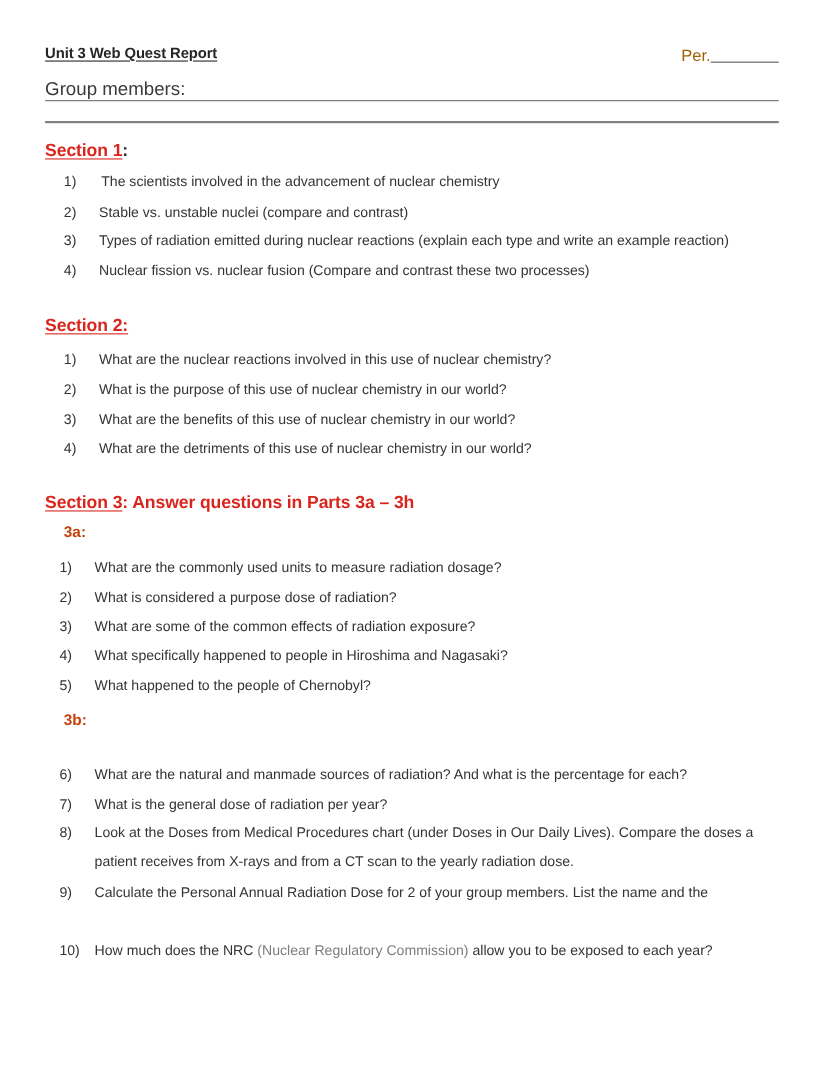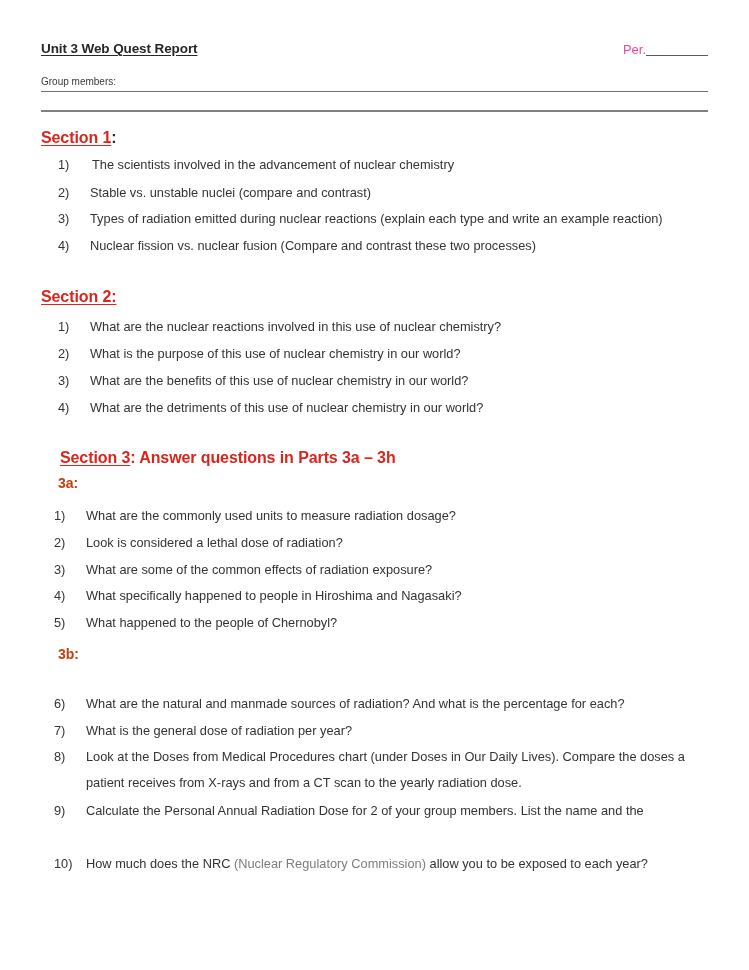--- a/index.html
+++ b/index.html
@@ -42,42 +42,42 @@
     color: #262626;
     text-decoration: underline;
     text-underline-offset: 2px;
     letter-spacing: -0.1px;
     white-space: nowrap;
   }
   .per-block {
     position: absolute;
     right: 0;
     top: 1px;
-    font-size: 13px;
-    color: #ec4899;
+    font-size: 15px;
+    color: #a16207;
     white-space: nowrap;
   }
   .per-blank {
     display: inline-block;
     border-bottom: 1.3px solid #5a5a5a;
     width: 62px;
     vertical-align: -2px;
     height: 11px;
   }
 
   .group-row {
     position: absolute;
     left: 41px;
     top: 71px;
     width: 667px;
     height: 20px;
     border-bottom: 1.2px solid #6f6f6f;
   }
   .group-label {
-    font-size: 10px;
+    font-size: 17px;
     color: #3a3a3a;
     white-space: nowrap;
   }
 
   .blank-rule {
     position: absolute;
     left: 41px;
     top: 110px;
     width: 667px;
     height: 0;
@@ -195,33 +195,33 @@
   </div>
   <div class="item" style="left:58px; top:368px; width:650px;">
     <span class="num">3)</span>
     <span class="txt">What are the benefits of this use of nuclear chemistry in our world?</span>
   </div>
   <div class="item" style="left:58px; top:395px; width:650px;">
     <span class="num">4)</span>
     <span class="txt">What are the detriments of this use of nuclear chemistry in our world?</span>
   </div>
 
-  <div class="section-head" style="left:41px; top:449px;margin-left:19px;">
+  <div class="section-head" style="left:41px; top:449px;">
     <span class="uline">Section 3</span><span>: Answer questions in Parts 3a – 3h</span>
   </div>
 
   <div class="sub-head" style="left:58px; top:475px;">3a:</div>
 
   <div class="item" style="left:54px; top:503px; width:655px;">
     <span class="num">1)</span>
     <span class="txt">What are the commonly used units to measure radiation dosage?</span>
   </div>
   <div class="item" style="left:54px; top:530px; width:655px;">
     <span class="num">2)</span>
-    <span class="txt">Look is considered a lethal dose of radiation?</span>
+    <span class="txt">What is considered a purpose dose of radiation?</span>
   </div>
   <div class="item" style="left:54px; top:557px; width:655px;">
     <span class="num">3)</span>
     <span class="txt">What are some of the common effects of radiation exposure?</span>
   </div>
   <div class="item" style="left:54px; top:583px; width:655px;">
     <span class="num">4)</span>
     <span class="txt">What specifically happened to people in Hiroshima and Nagasaki?</span>
   </div>
   <div class="item" style="left:54px; top:610px; width:655px;">

